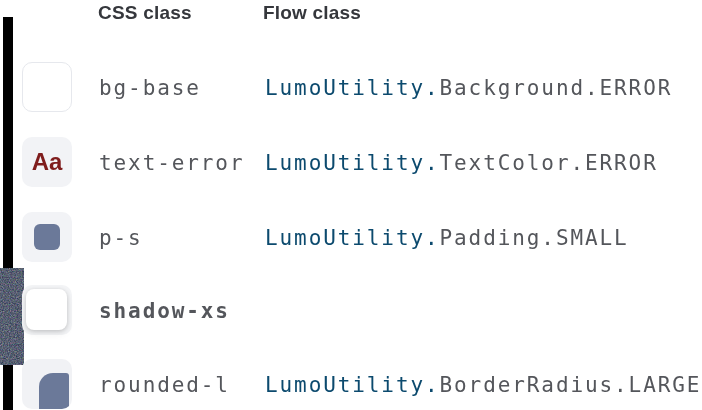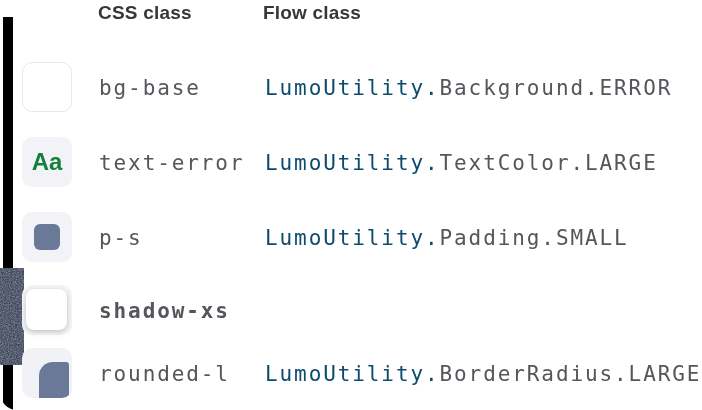--- a/index.html
+++ b/index.html
@@ -1,48 +1,48 @@
 <!DOCTYPE html>
 <html><head>
 <meta charset="utf-8">
 <style>
   html,body{margin:0;padding:0;}
   body{width:702px;height:410px;background:#ffffff;overflow:hidden;
        font-family:"Liberation Sans", sans-serif;}
-  .stage{position:relative;width:702px;height:410px;background:#fff;overflow:hidden;border-radius:17px;}
+  .stage{position:relative;width:702px;height:410px;background:#fff;overflow:hidden;}
 
   
   .edge-strip{position:absolute;background:#000;}
   .edge-strip.top{left:3px;top:17px;width:10px;height:251px;}
   .edge-strip.bottom{left:3px;top:365px;width:10px;height:45px;}
   .noise-block{position:absolute;left:0;top:268px;width:24px;height:97px;overflow:hidden;}
 
   
   .col-header{position:absolute;top:2px;font-size:19px;font-weight:700;
               color:#35373c;letter-spacing:.2px;}
   .col-header.css{left:98px;}
   .col-header.flow{left:263px;}
 
   
   .row{position:absolute;left:0;width:702px;height:52px;}
-  .r1{top:62px;}.r2{top:137px;}.r3{top:212px;text-align:center;}.r4{top:285px;font-weight:bold;}.r5{top:348px;}
+  .r1{top:62px;}.r2{top:137px;}.r3{top:212px;text-align:center;}.r4{top:285px;font-weight:bold;}.r5{top:359px;}
 
   .mono{font-family:"DejaVu Sans Mono", monospace;font-size:21px;
         letter-spacing:1.9px;color:#54565b;white-space:nowrap;}
   .cell-css{position:absolute;left:99px;top:50%;transform:translateY(-50%);}
   .cell-flow{position:absolute;left:265px;top:50%;transform:translateY(-50%);}
   .flow-prefix{color:#0c4a6e;}
   .flow-member{color:#54565b;}
 
   
   .swatch{position:absolute;left:22px;top:0;width:50px;height:50px;
           border-radius:10px;box-sizing:border-box;}
   .swatch.bg-base{background:#ffffff;border:1px solid #e6e8ed;}
   .swatch.text-error{background:#f2f3f6;display:flex;align-items:center;
-          justify-content:center;color:#15803d;font-size:24px;font-weight:600;}
+          justify-content:center;color:#7f1d1d;font-size:24px;font-weight:600;}
   .swatch.pad{background:#f2f3f6;display:flex;align-items:center;justify-content:center;}
   .swatch.pad .inner{width:26px;height:26px;border-radius:6px;background:#6b7999;}
   .swatch.shadow{background:#f3f4f6;}
   .swatch.shadow .inner{position:absolute;left:4px;top:4px;width:41px;height:41px;
           border-radius:8px;background:#ffffff;
           box-shadow:0 1px 4px rgba(0,0,0,.18),0 4px 8px rgba(0,0,0,.06);}
   .swatch.rounded{background:#f1f2f5;overflow:hidden;}
   .swatch.rounded .inner{position:absolute;left:17px;top:14px;right:3px;bottom:-6px;
           background:#6b7999;border-radius:14px 3px 0 3px;}
 </style>
@@ -70,21 +70,21 @@
     <div class="swatch bg-base"></div>
     <div class="mono cell-css">bg-base</div>
     <div class="mono cell-flow"><span class="flow-prefix">LumoUtility.</span><span class="flow-member">Background.ERROR</span></div>
   </div>
 
   <div class="row r2">
     <div class="swatch text-error">
         <span>Aa</span>
       </div>
     <div class="mono cell-css">text-error</div>
-    <div class="mono cell-flow"><span class="flow-prefix">LumoUtility.</span><span class="flow-member">TextColor.LARGE</span></div>
+    <div class="mono cell-flow"><span class="flow-prefix">LumoUtility.</span><span class="flow-member">TextColor.ERROR</span></div>
   </div>
 
   <div class="row r3">
     <div class="swatch pad">
       <div class="inner"></div>
     </div>
     <div class="mono cell-css">p-s</div>
     <div class="mono cell-flow"><span class="flow-prefix">LumoUtility.</span><span class="flow-member">Padding.SMALL</span></div>
   </div>
 

